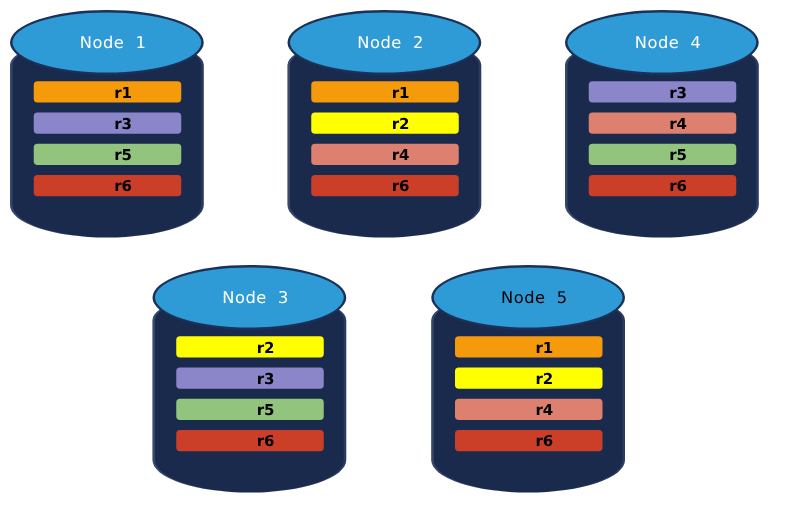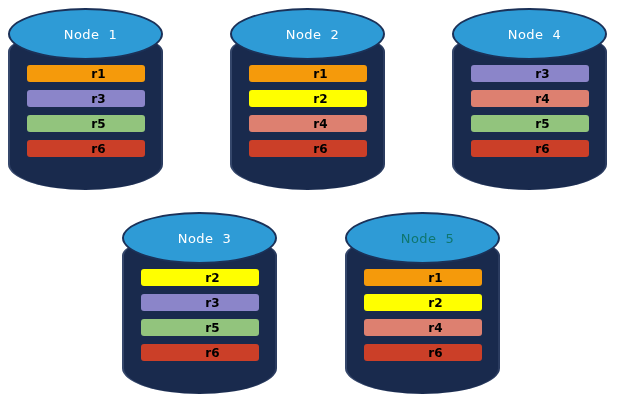--- a/index.html
+++ b/index.html
@@ -125,21 +125,21 @@
       <div class="bars">
         <div class="bar" style="background: rgb(255, 255, 0); color: rgb(0, 0, 0);">r2</div>
         <div class="bar" style="background: rgb(139, 133, 201); color: rgb(0, 0, 0);">r3</div>
         <div class="bar" style="background: rgb(146, 196, 125); color: rgb(0, 0, 0);">r5</div>
         <div class="bar" style="background: rgb(203, 63, 40); color: rgb(0, 0, 0);">r6</div>
       </div>
     </div>
     <div class="node" style="left: 345px; top: 212px;">
       <div class="cyl-body" style="background: rgb(25, 42, 77);"></div>
       <div class="cyl-top" style="background: rgb(46, 155, 214);"></div>
-      <div class="node-label" style="color: #0f766e;">Node  5</div>
+      <div class="node-label" style="color: #000000;">Node  5</div>
       <div class="bars">
         <div class="bar" style="background: rgb(245, 154, 11); color: rgb(0, 0, 0);">r1</div>
         <div class="bar" style="background: rgb(255, 255, 0); color: rgb(0, 0, 0);">r2</div>
         <div class="bar" style="background: rgb(221, 128, 112); color: rgb(0, 0, 0);">r4</div>
         <div class="bar" style="background: rgb(203, 63, 40); color: rgb(0, 0, 0);">r6</div>
       </div>
     </div>
   </div>
 
 </body></html>

